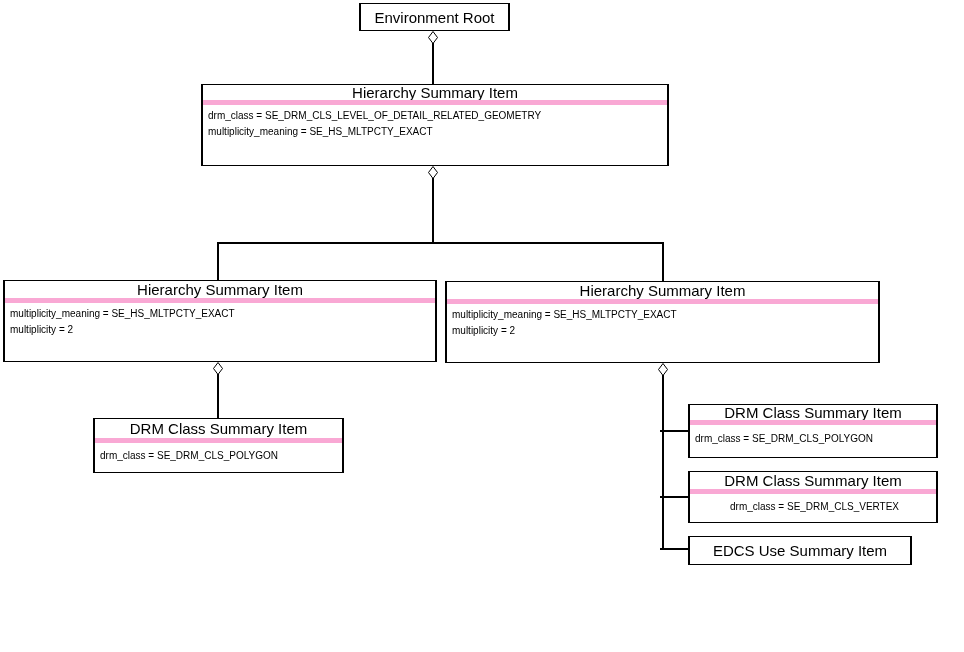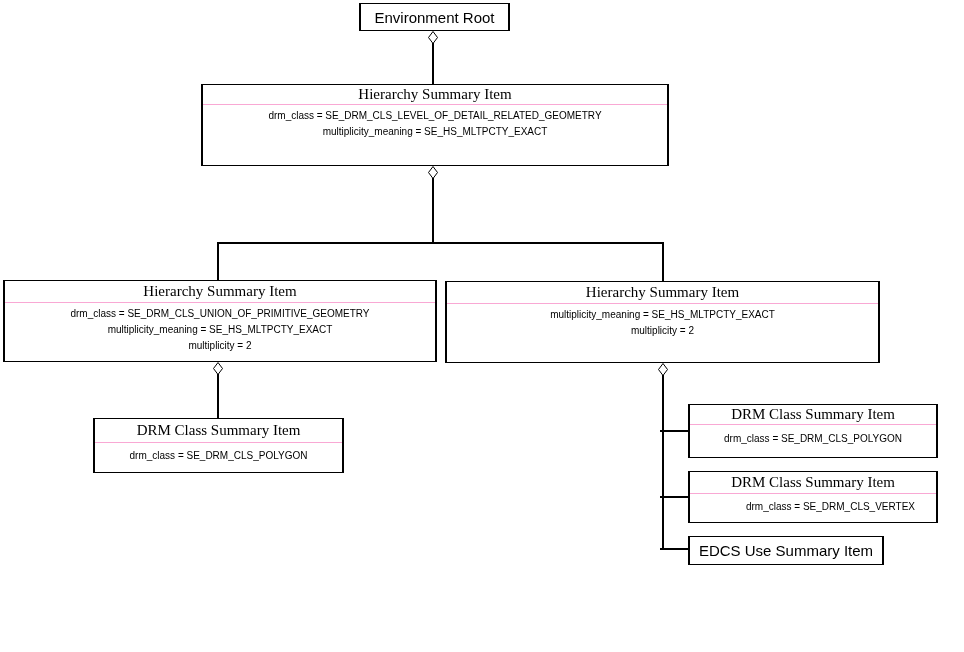--- a/index.html
+++ b/index.html
@@ -16,35 +16,33 @@
     color: #000000;
     overflow: hidden;
   }
   .node {
     position: absolute;
     box-sizing: border-box;
     background: #ffffff;
     border: 1px solid #000000;
     border-left-width: 2px;
     border-right-width: 2px;
-    text-align: center;
   }
   .node-title {
     box-sizing: border-box;
     height: 22px;
     display: flex;
     align-items: center;
     justify-content: center;
     font-size: 15px;
     white-space: nowrap;
     overflow: hidden;
   }
   .node-title.compartment {
-    border-bottom: 1px solid #f9a8d4;
-    font-family: Liberation Serif, serif;
+    border-bottom: 5px solid #f9a8d4;
   }
   .node-title.title-short { height: 20px; }
   .node-attrs {
     box-sizing: border-box;
     padding: 3px 5px 0 5px;
     font-size: 10px;
     line-height: 16px;
     white-space: nowrap;
     overflow: hidden;
   }
@@ -112,21 +110,20 @@
     <div class="node-title compartment title-short">Hierarchy Summary Item</div>
     <div class="node-attrs">
       <div>drm_class = SE_DRM_CLS_LEVEL_OF_DETAIL_RELATED_GEOMETRY</div>
       <div>multiplicity_meaning = SE_HS_MLTPCTY_EXACT</div>
     </div>
   </div>
 
   <div class="node" style="left:3px; top:280px; width:434px; height:82px;">
     <div class="node-title compartment">Hierarchy Summary Item</div>
     <div class="node-attrs">
-      <div>drm_class = SE_DRM_CLS_UNION_OF_PRIMITIVE_GEOMETRY</div>
       <div>multiplicity_meaning = SE_HS_MLTPCTY_EXACT</div>
       <div>multiplicity = 2</div>
     </div>
   </div>
 
   <div class="node" style="left:445px; top:281px; width:435px; height:82px;">
     <div class="node-title compartment">Hierarchy Summary Item</div>
     <div class="node-attrs">
       <div>multiplicity_meaning = SE_HS_MLTPCTY_EXACT</div>
       <div>multiplicity = 2</div>
@@ -147,17 +144,17 @@
     </div>
   </div>
 
   <div class="node" style="left:688px; top:471px; width:250px; height:52px;">
     <div class="node-title compartment">DRM Class Summary Item</div>
     <div class="node-attrs" style="padding-top:5px;padding-left:40px;">
       <div>drm_class = SE_DRM_CLS_VERTEX</div>
     </div>
   </div>
 
-  <div class="node" style="left:688px; top:536px; width:196px; height:29px;">
+  <div class="node" style="left:688px; top:536px; width:224px; height:29px;">
     <div class="node-title" style="height:27px;">EDCS Use Summary Item</div>
   </div>
 
 </div>
 
 </body></html>

